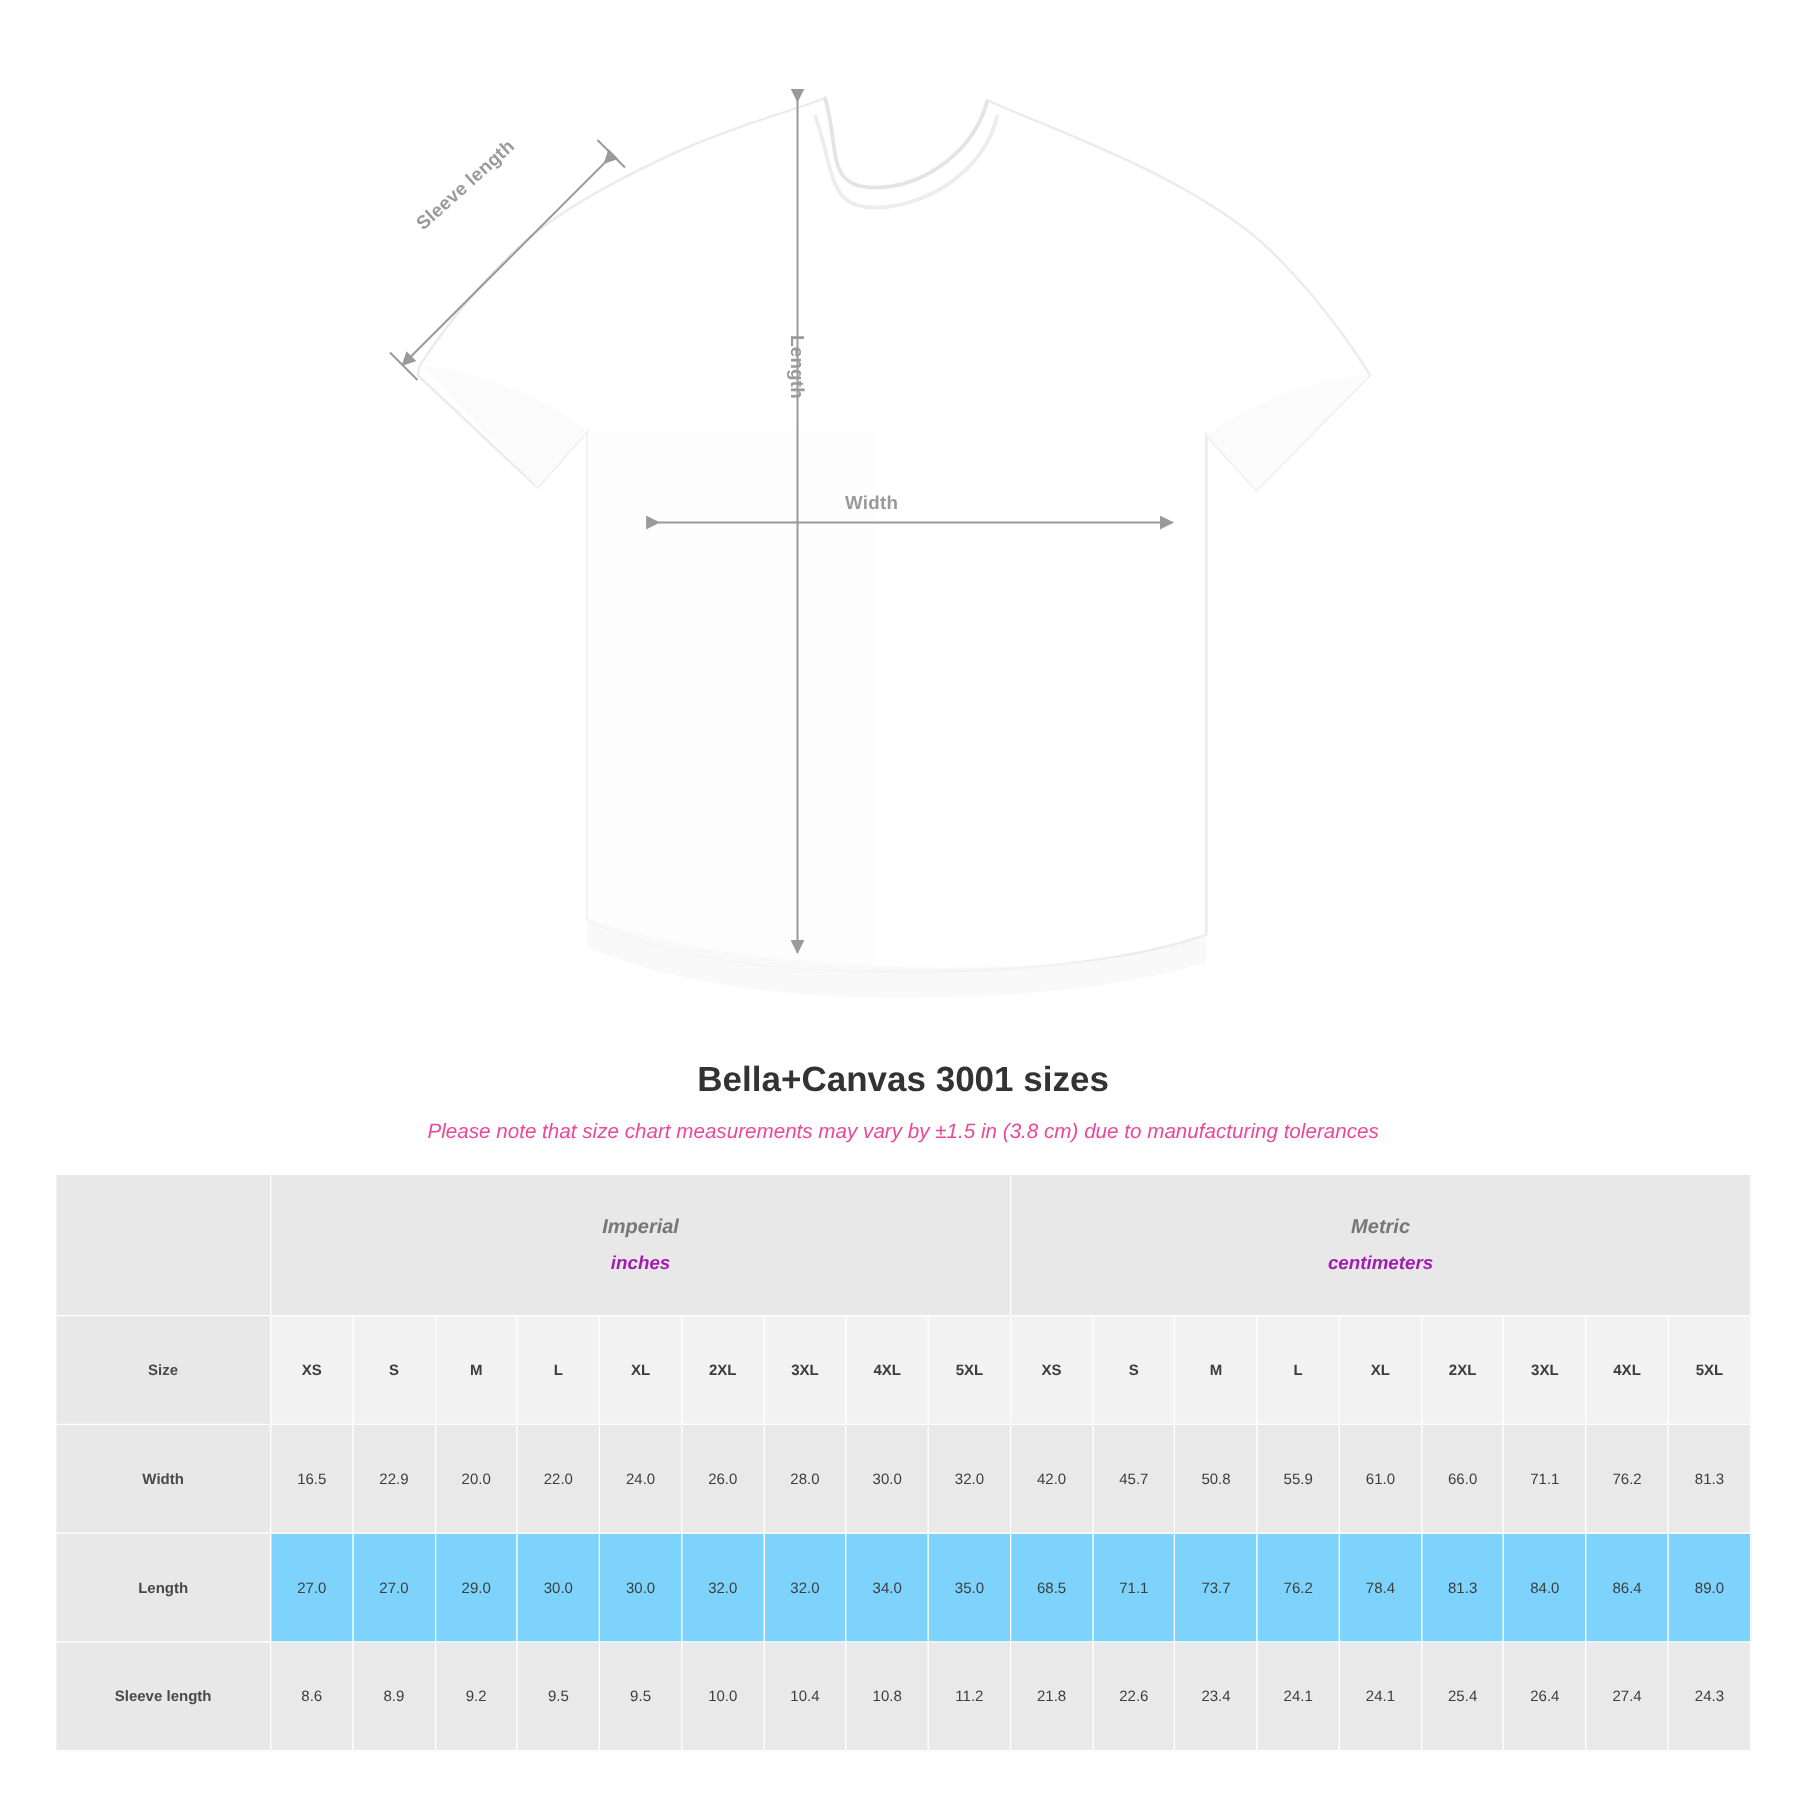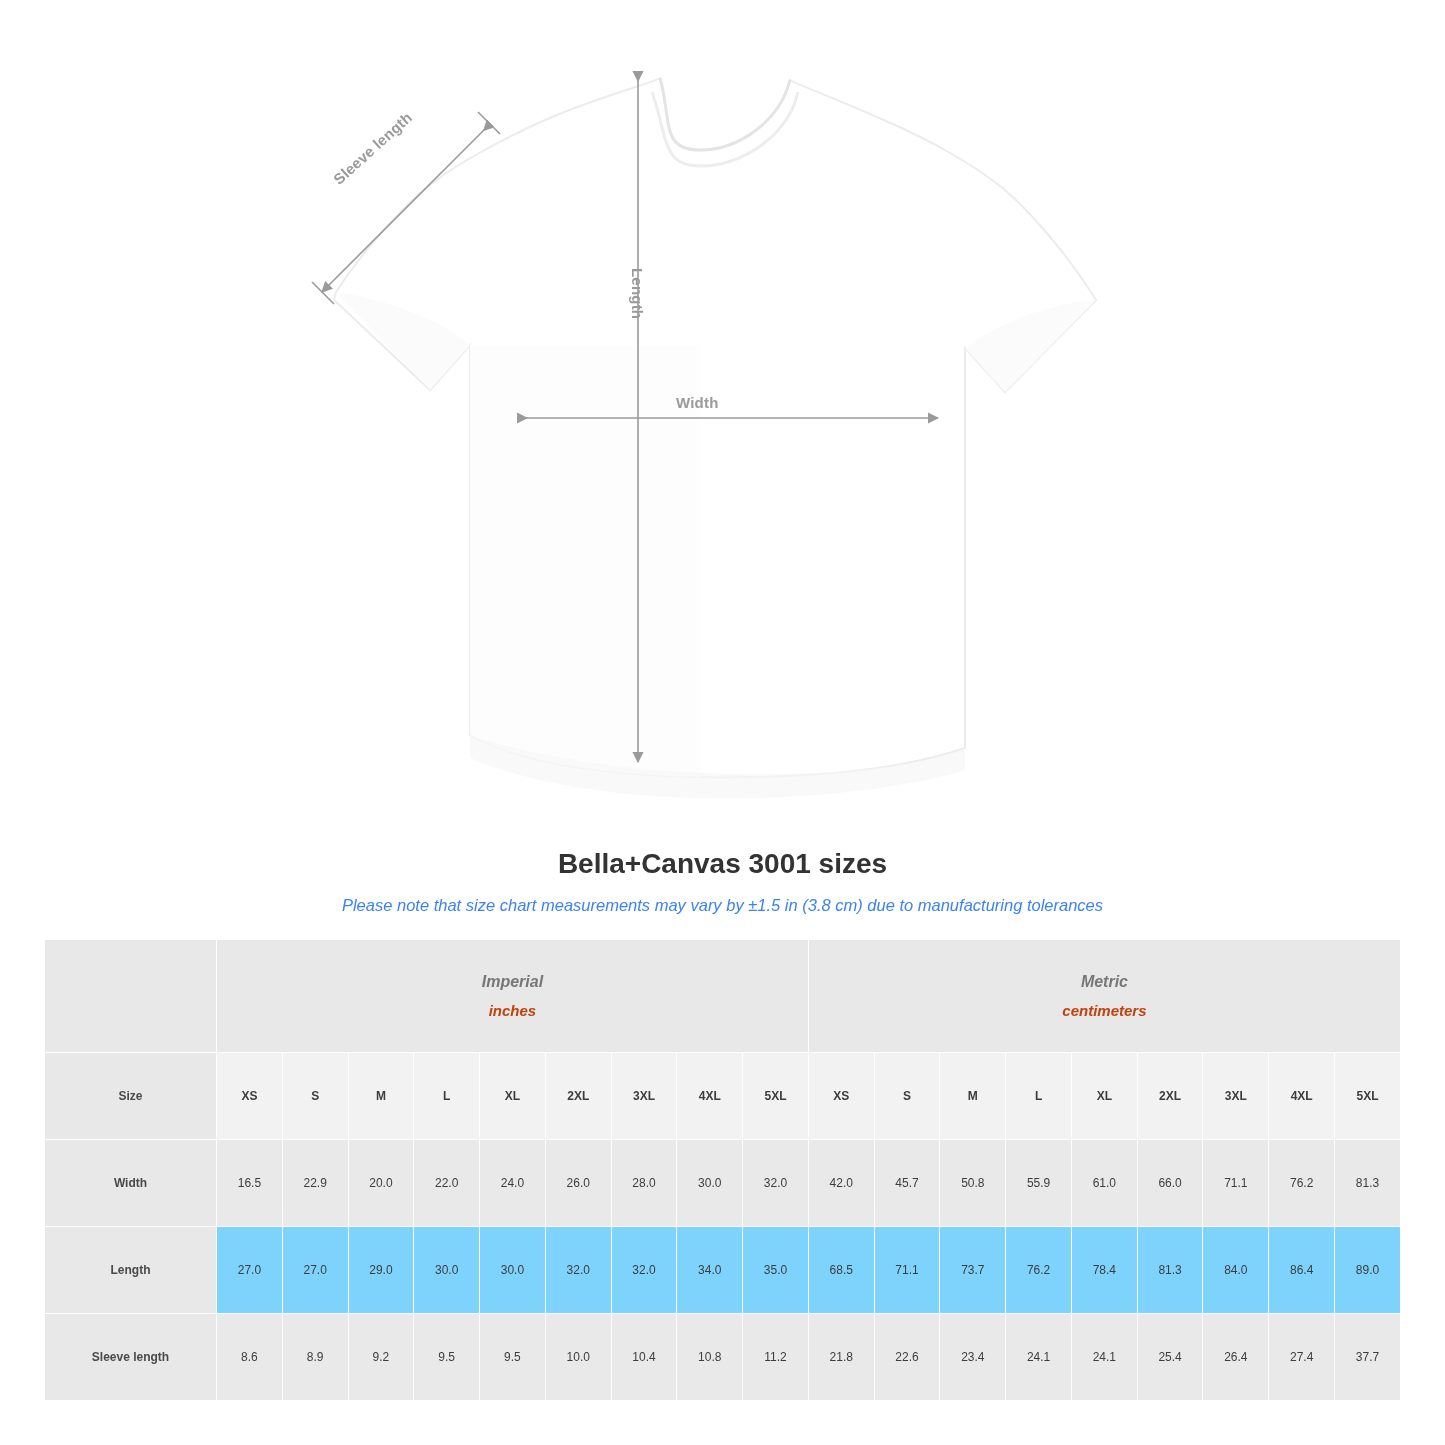--- a/index.html
+++ b/index.html
@@ -58,21 +58,21 @@
   }
   .chart-title {
     font-size: 28px;
     font-weight: bold;
     color: #333333;
     margin: 16px;
   }
   .chart-note {
     font-size: 16.5px;
     font-style: italic;
-    color: #3b82f6;
+    color: #ec4899;
     margin: 16px 0 0 0;
   }
 
   
   .table-wrap {
     margin: 24px 44px 0 44px;
     width: 1357px;
   }
   table.size-chart {
     border-collapse: collapse;
@@ -93,21 +93,21 @@
   .unit-name {
     font-size: 16px;
     font-weight: bold;
     font-style: italic;
     color: #777777;
     line-height: 1.1;
   }
   .unit-sub {
     font-size: 15px;
     font-style: italic;
-    color: #c2410c;
+    color: #a21caf;
     margin-top: 12px;
   }
   .row-head {
     background: #e8e8e8;
     font-size: 12px;
     font-weight: bold;
     color: #4a4a4a;
     height: 84px;
   }
   .col-head {
@@ -287,17 +287,17 @@
         <td class="cell band-b">10.8</td>
         <td class="cell band-b">11.2</td>
         <td class="cell band-b">21.8</td>
         <td class="cell band-b">22.6</td>
         <td class="cell band-b">23.4</td>
         <td class="cell band-b">24.1</td>
         <td class="cell band-b">24.1</td>
         <td class="cell band-b">25.4</td>
         <td class="cell band-b">26.4</td>
         <td class="cell band-b">27.4</td>
-        <td class="cell band-b">37.7</td>
+        <td class="cell band-b">24.3</td>
       </tr>
     </tbody>
   </table>
 </div>
 
 </body></html>

